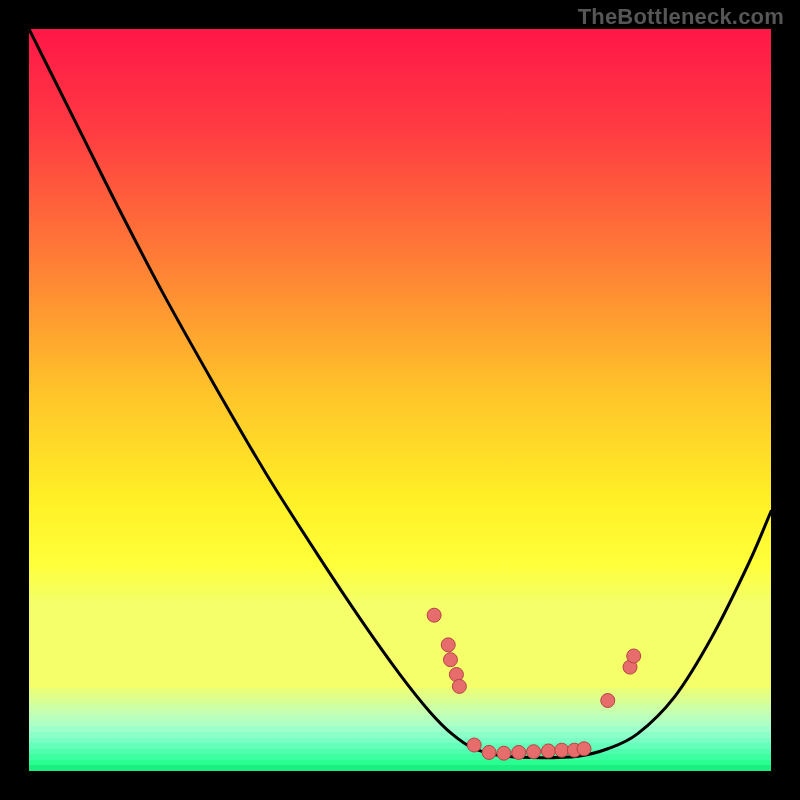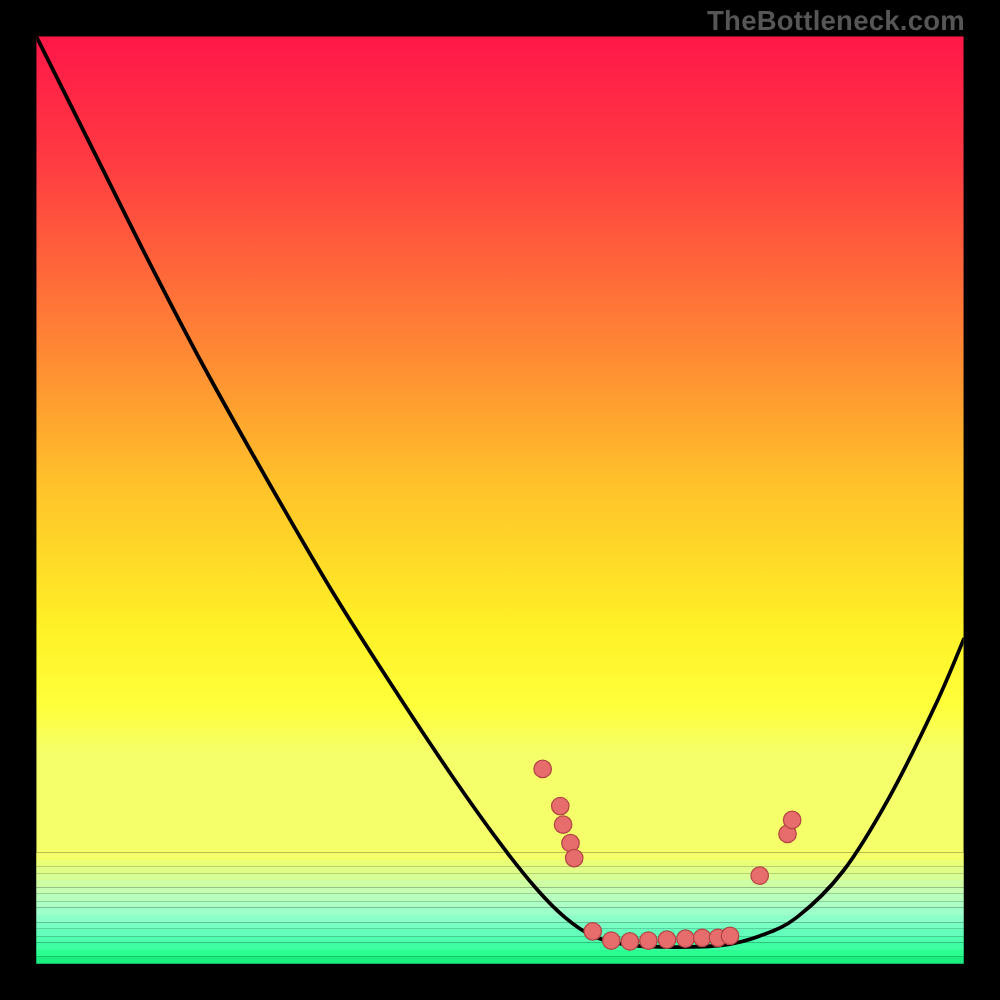--- a/index.html
+++ b/index.html
@@ -12,21 +12,21 @@
   }
   .container {
     position: relative;
     width: 800px;
     height: 800px;
     background: #000;
   }
   .watermark {
     position: absolute;
     top: 4px;
-    right: 28px;
+    right: 16px;
     font-family: Arial, Helvetica, sans-serif;
     font-size: 22px;
     font-weight: bold;
     color: #565656;
     letter-spacing: 0.2px;
     z-index: 5;
   }
   .plot {
     position: absolute;
     top: 29px;

